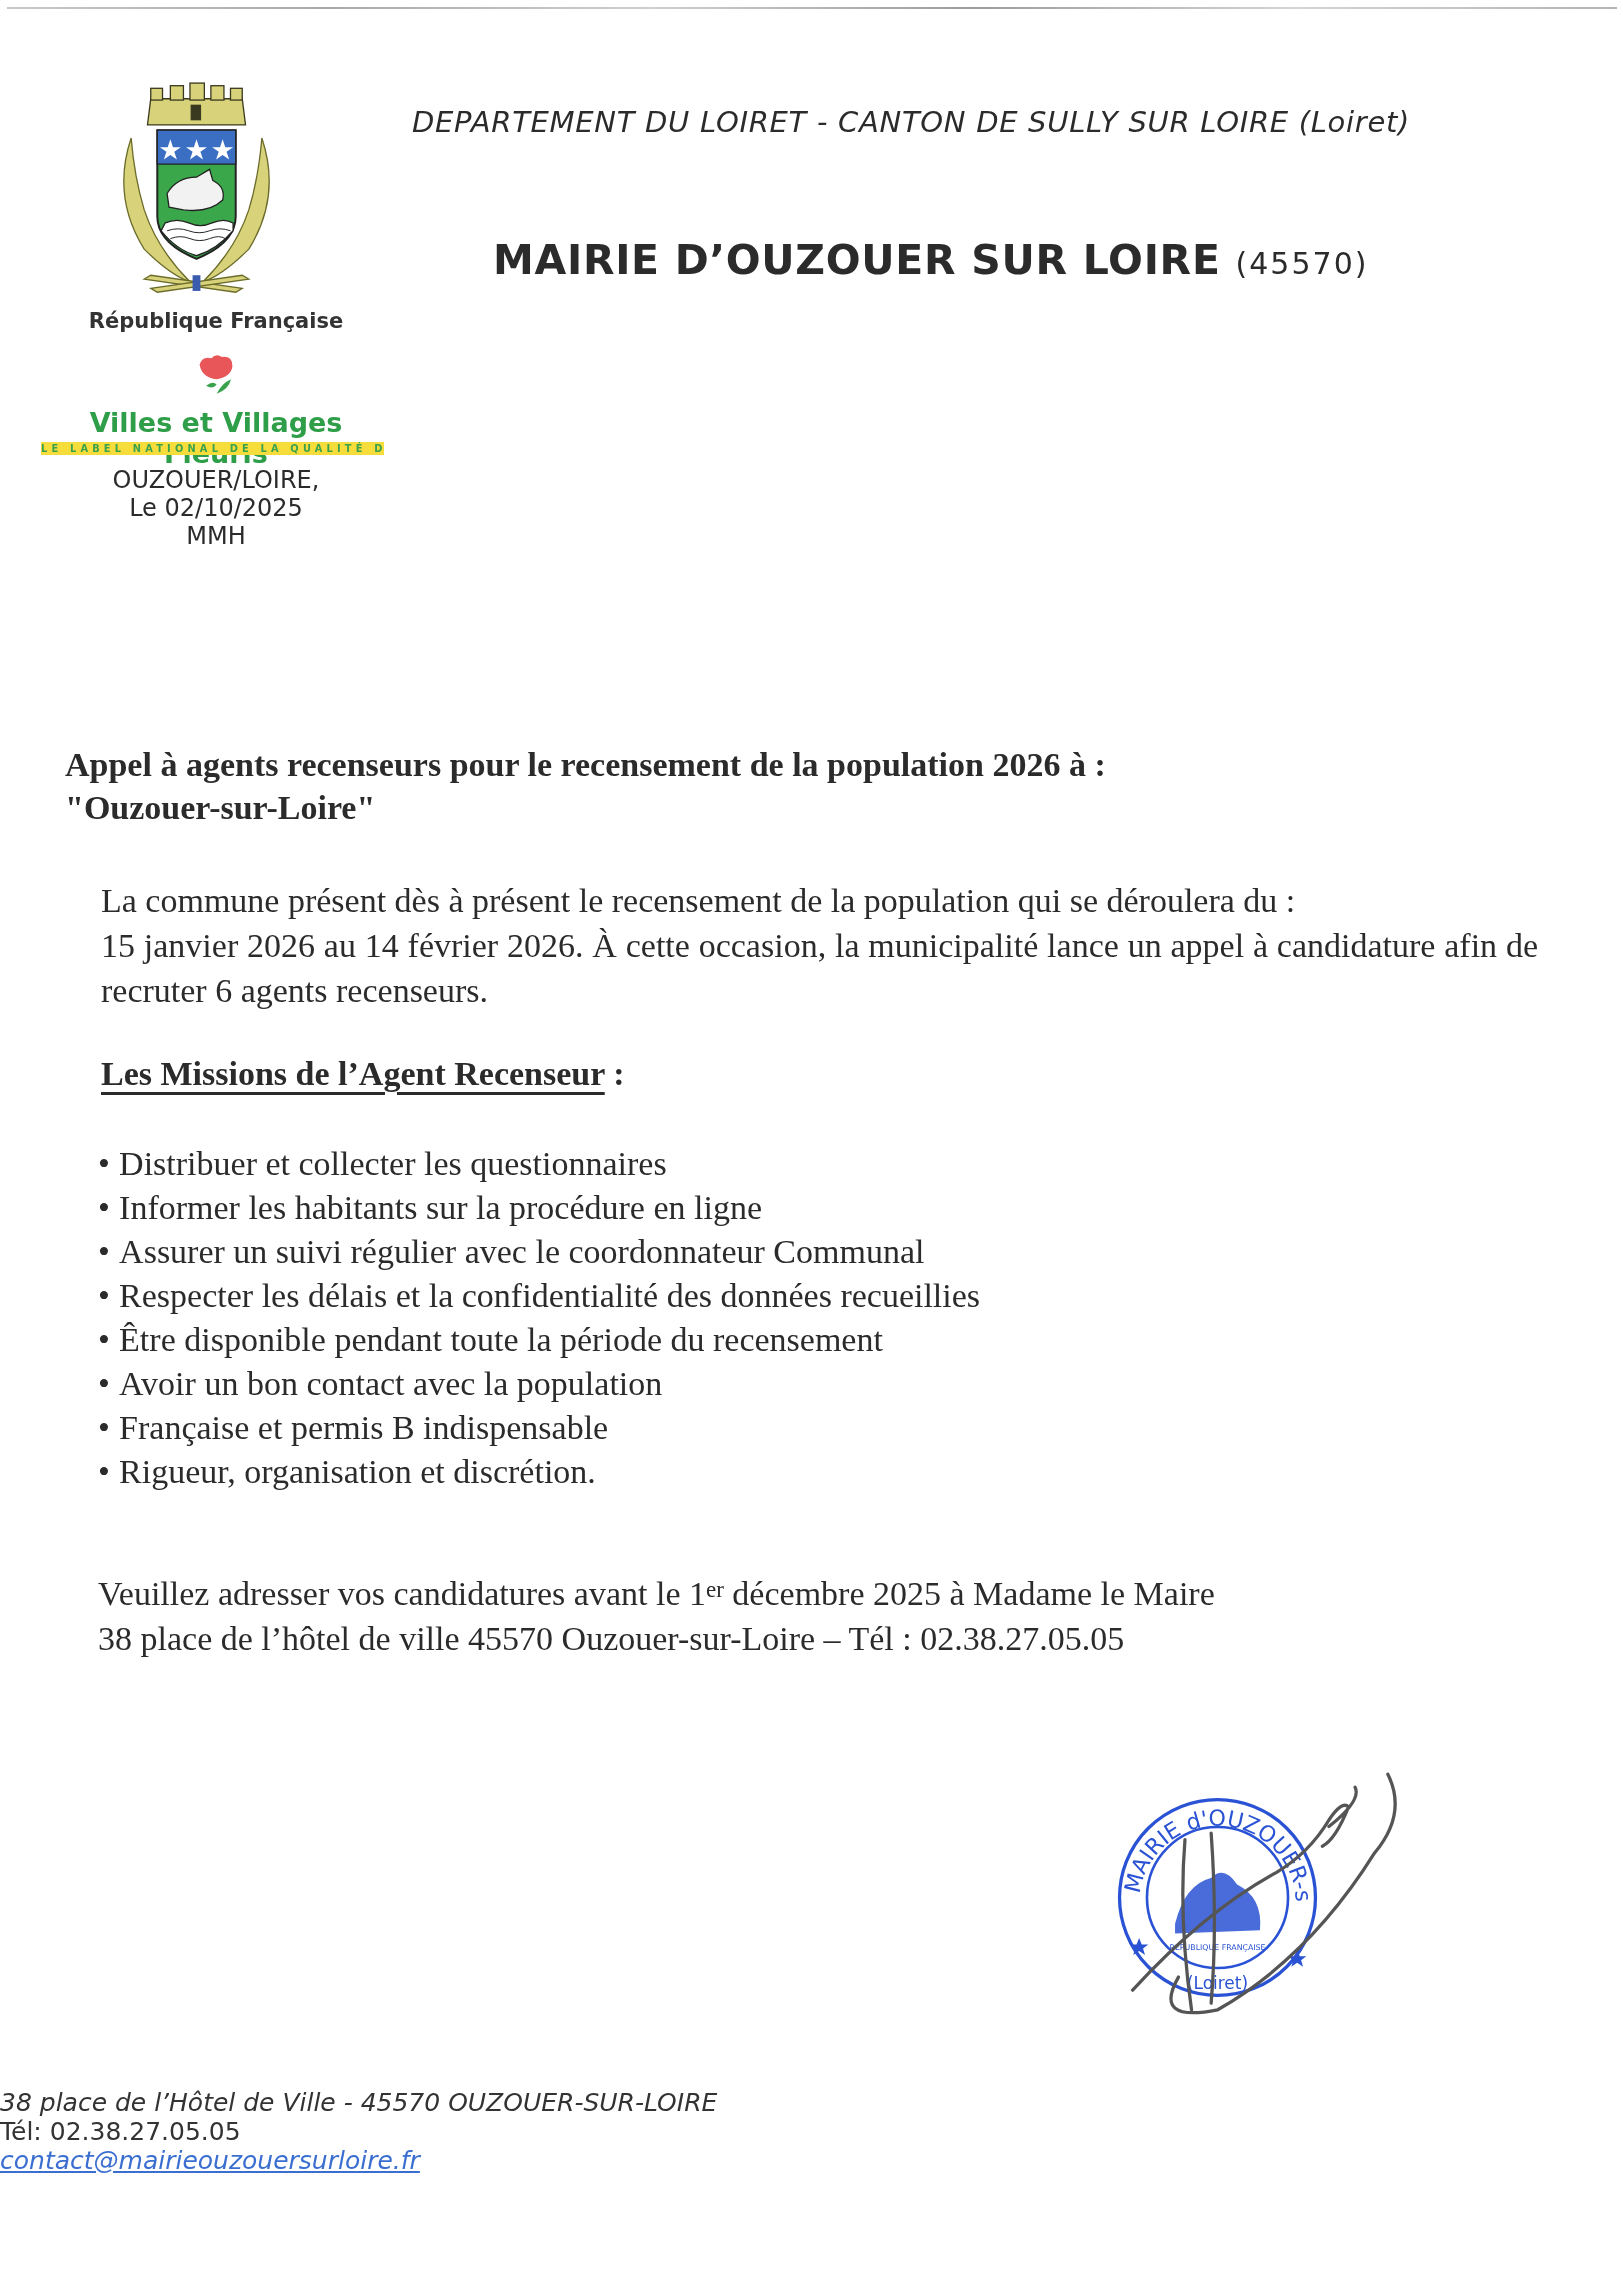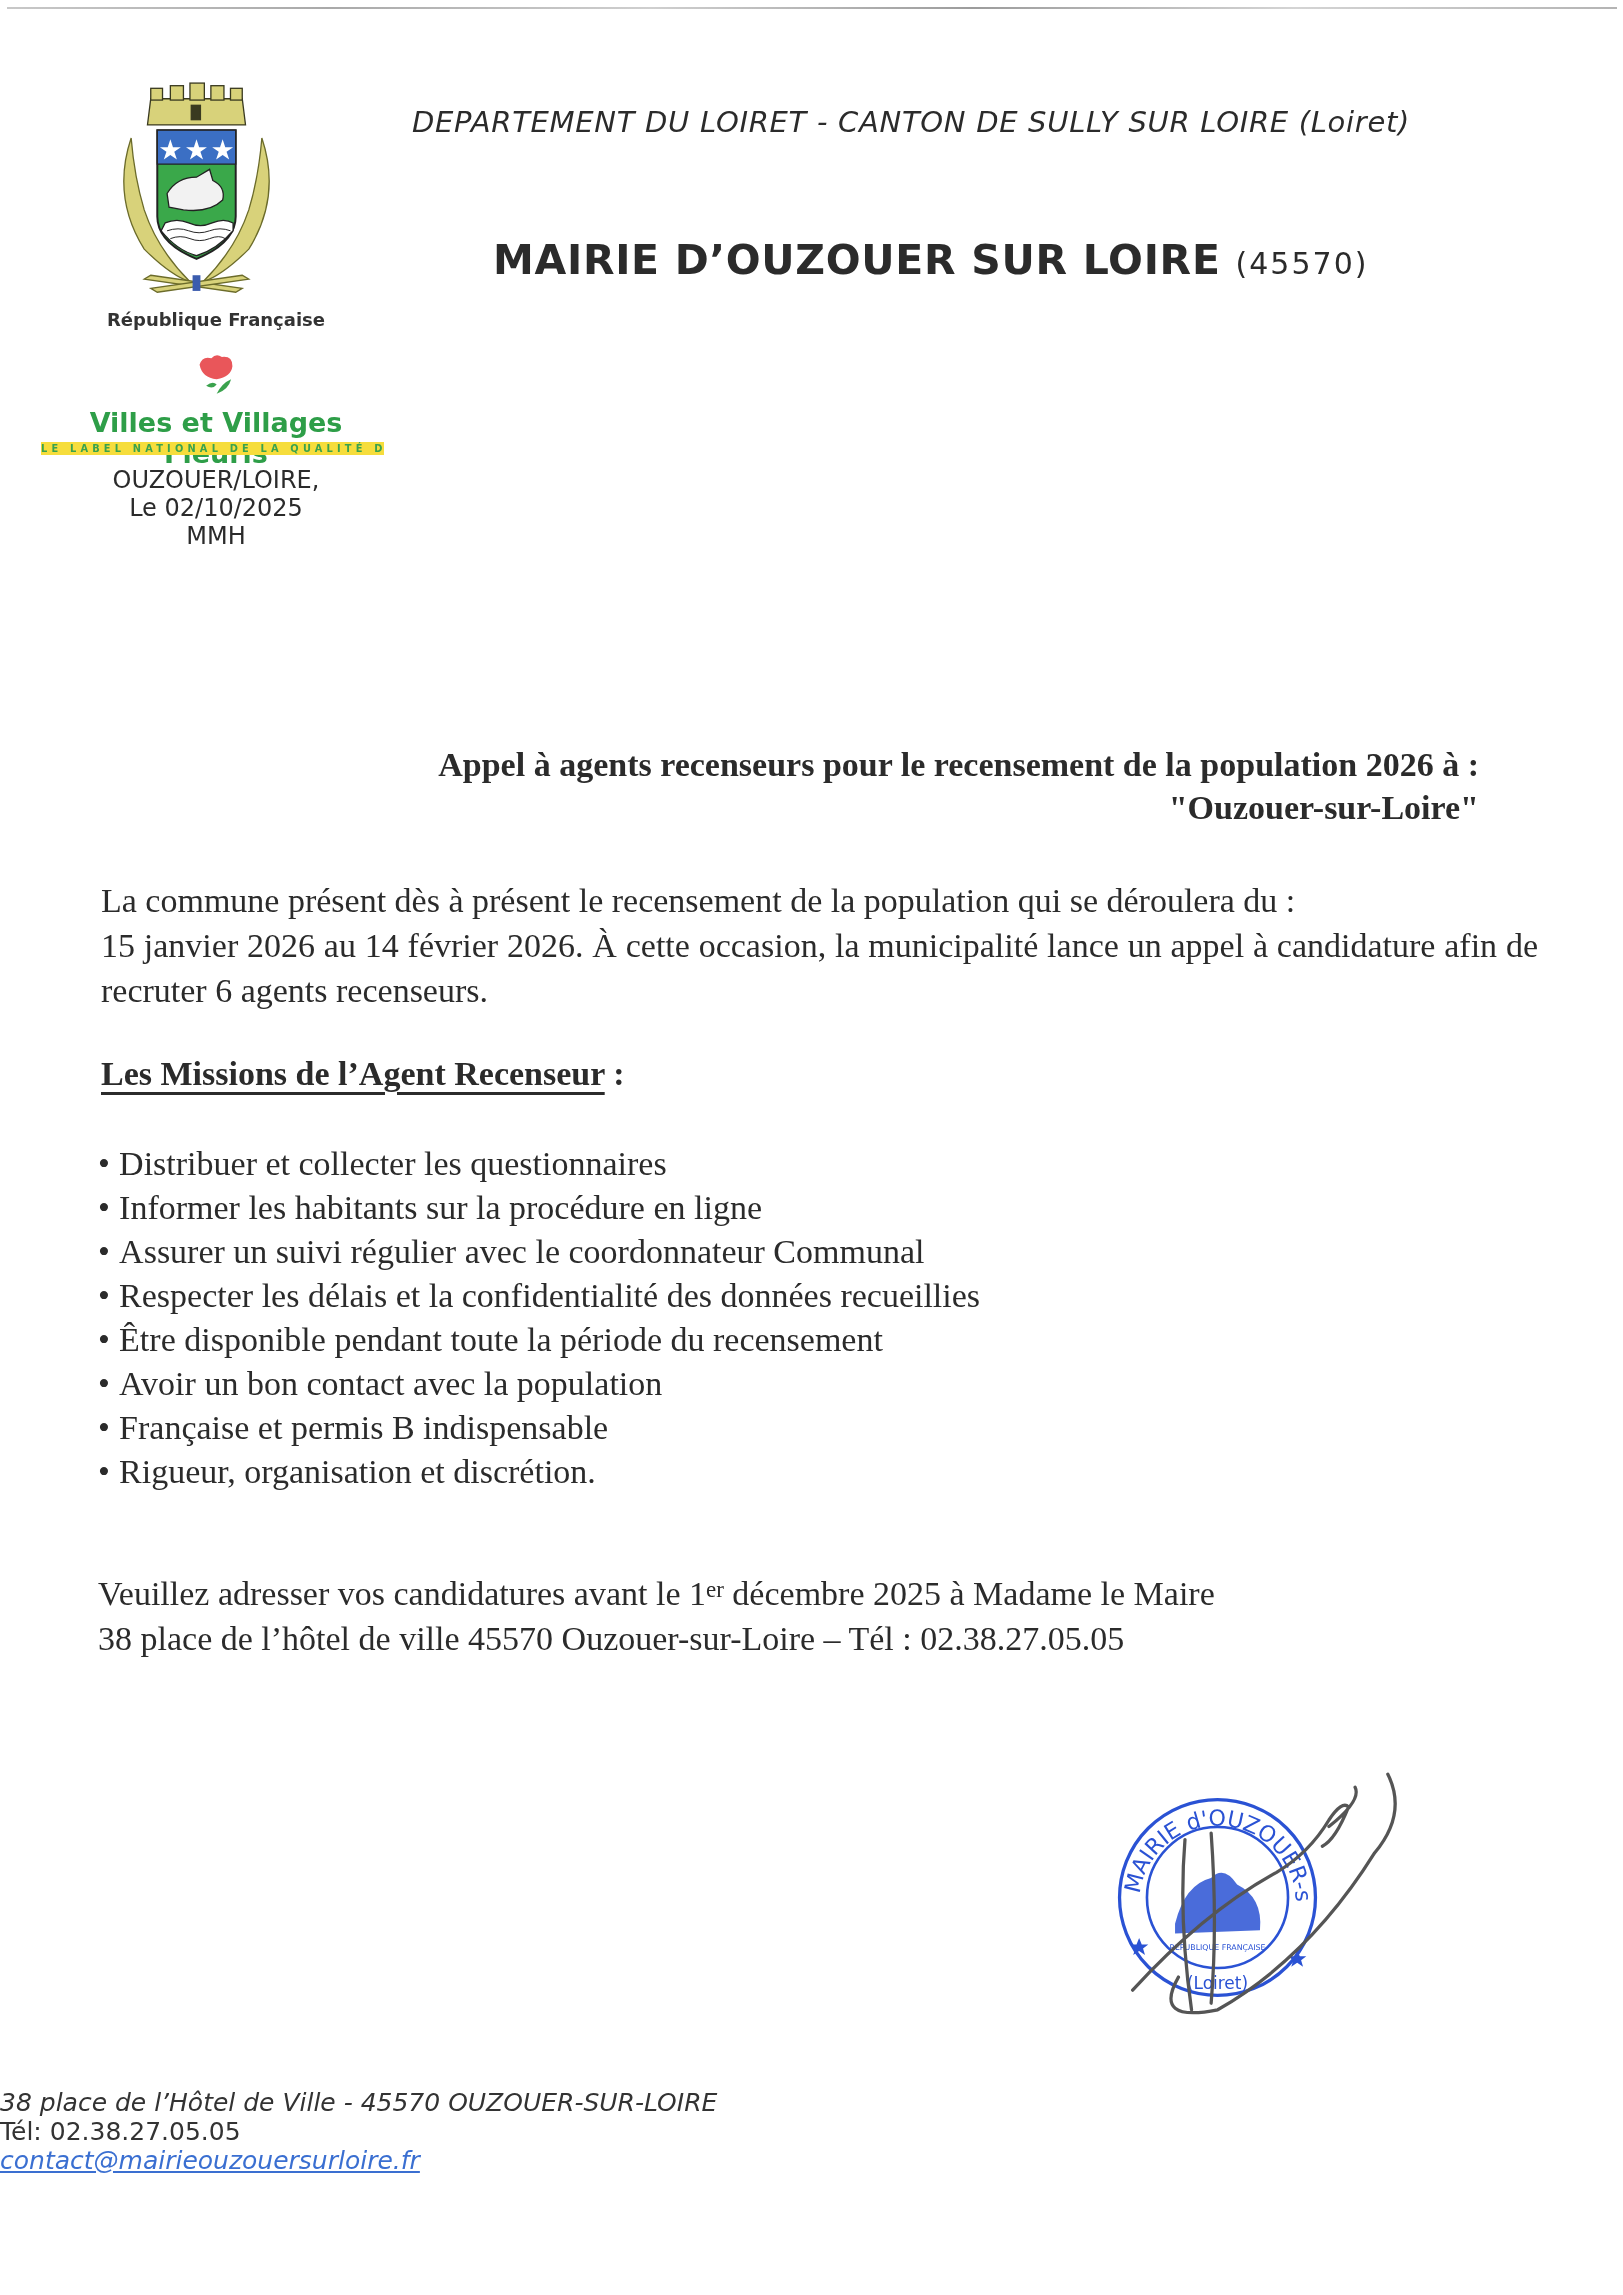--- a/index.html
+++ b/index.html
@@ -5,31 +5,31 @@
   html, body { margin:0; padding:0; background:#ffffff; }
   body { width:1623px; height:2295px; position:relative; overflow:hidden; color:#2b2b2b; }
   .scanline { position:absolute; left:6.5px; top:6.5px; width:1610px; height:2.6px;
     background:linear-gradient(90deg,#c8c8c8,#a9a9a9 20%,#cfcfcf 40%,#9c9c9c 60%,#d4d4d4 80%,#b4b4b4); }
   .sans { font-family:"DejaVu Sans", "Liberation Sans", sans-serif; }
   .serif { font-family:"Liberation Serif", "DejaVu Serif", serif; }
 
   
   .crest { position:absolute; left:105px; top:79px; width:183px; height:216px; }
 
-  .rf { position:absolute; left:0; width:432px; top:309px; text-align:center; font-size:18px; font-weight:bold; color:#333; }
+  .rf { position:absolute; left:0; width:432px; top:309px; text-align:center; font-size:21px; font-weight:bold; color:#333; }
   .flower { position:absolute; left:193px; top:353px; width:46px; height:46px; }
   .vvf { position:absolute; left:46px; top:407px; width:340px; text-align:center; font-size:27px; font-weight:bold; color:#2e9e48; letter-spacing:0px; }
   .vvf-band { position:absolute; left:41px; top:442px; width:343px; height:13px; background:#f6dd3c; color:#3aa24d; font-size:9.8px; letter-spacing:4.2px; text-align:center; line-height:13px; font-weight:bold; white-space:nowrap; overflow:hidden; }
   .place { position:absolute; left:0; width:432px; top:466px; text-align:center; font-size:24px; line-height:28px; color:#2b2b2b; }
 
   .dept { position:absolute; left:412px; top:105px; font-size:29px; font-style:italic; color:#2b2b2b; letter-spacing:0.7px; white-space:nowrap; }
   .mairie { position:absolute; left:475px; top:236px; font-size:41px; font-weight:bold; color:#2b2b2b; white-space:nowrap; letter-spacing:0.7px;margin-left:18px;}
   .mairie .cp { font-size:30px; font-weight:normal; letter-spacing:2px; }
 
-  .title { position:absolute; left:65px; width:1414px; top:743px; text-align:right; font-size:34px; font-weight:bold; line-height:43px; color:#2b2b2b; }
+  .title { position:absolute; left:65px; width:1414px; top:743px; text-align:left; font-size:34px; font-weight:bold; line-height:43px; color:#2b2b2b; }
 
   .intro { position:absolute; left:101px; width:1437px; top:878px; font-size:34px; line-height:45px; text-align:justify; color:#2b2b2b; }
   .intro .l1 { display:block; text-align:left; }
 
   .missions-h { position:absolute; left:101px; top:1055px; font-size:34px; font-weight:bold; color:#2b2b2b; white-space:nowrap; }
   .missions-h .u { text-decoration:underline; text-decoration-thickness:3.3px; text-underline-offset:6.5px; }
 
   .list { position:absolute; left:98px; top:1142px; margin:0; padding:0; list-style:none; font-size:34px; line-height:44px; color:#2b2b2b; }
   .list li { white-space:nowrap; }
   .list li::before { content:"\2022"; margin-right:9.2px; }

